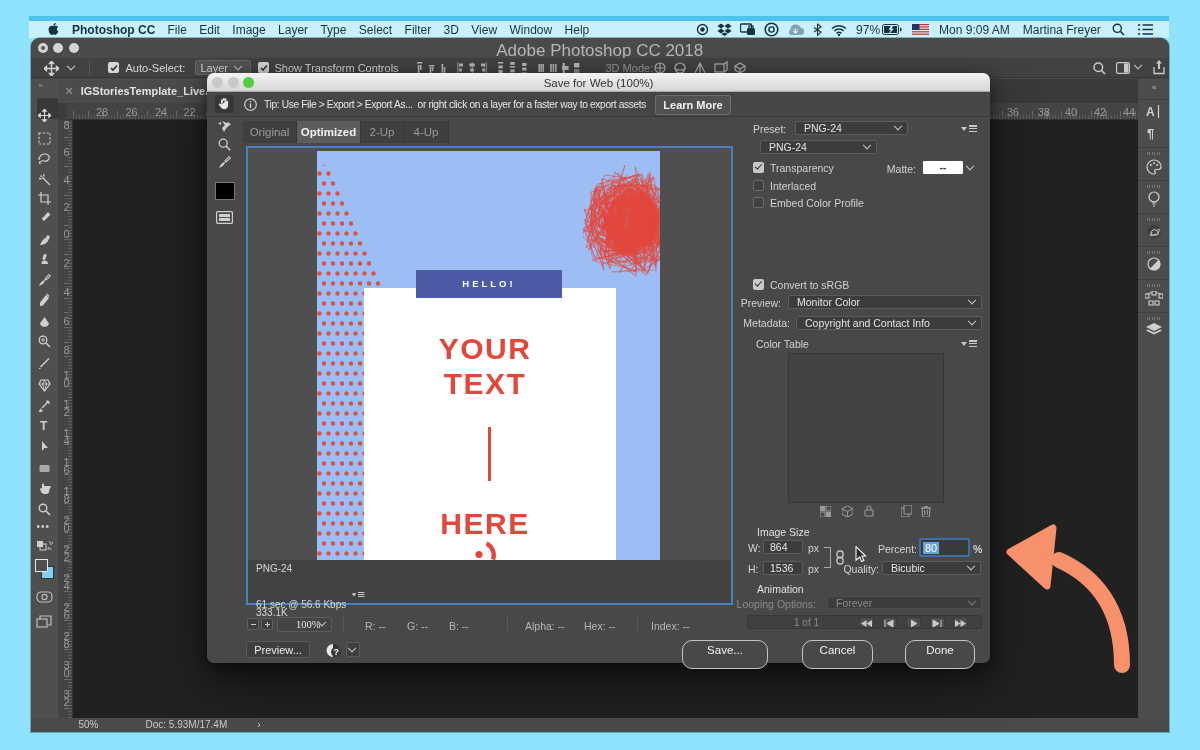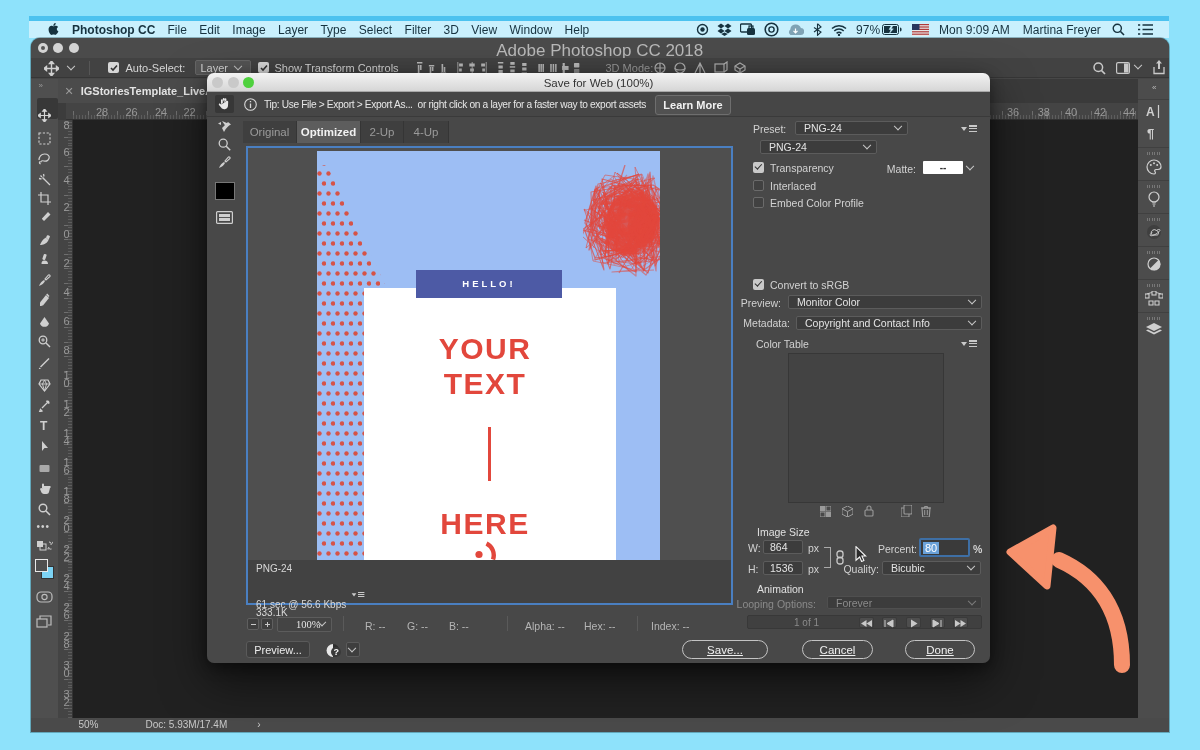--- a/index.html
+++ b/index.html
@@ -53,21 +53,21 @@
 
 .lbl{position:absolute;color:#d2d2d2;font-size:10.5px;white-space:nowrap;}
 .dd{position:absolute;background:#3c3c3c;border:1px solid #5c5c5c;border-radius:2px;color:#e4e4e4;font-size:10.5px;white-space:nowrap;}
 .dd .tx{position:absolute;left:8px;top:50%;transform:translateY(-50%);}
 .chev{position:absolute;right:5px;top:50%;width:7px;height:7px;transform:translateY(-68%);}
 .chev:after{content:"";position:absolute;left:0;top:0;width:5px;height:5px;border-right:1.5px solid #c9c9c9;border-bottom:1.5px solid #c9c9c9;transform:rotate(45deg);}
 .cb{position:absolute;width:11px;height:11px;border-radius:2px;}
 .cb.on{background:#c9c9c9;}
 .cb.on:after{content:"";position:absolute;left:2.2px;top:1.8px;width:5.5px;height:3.2px;border-left:1.8px solid #2e2e2e;border-bottom:1.8px solid #2e2e2e;transform:rotate(-48deg);}
 .cb.off{background:#414141;border:1px solid #6b6b6b;}
-.pill{position:absolute;height:19px;border:1px solid #c3c3c3;border-radius:10px;color:#f0f0f0;font-size:11.5px;text-align:center;background:#484848;text-decoration:underline;}
+.pill{position:absolute;height:29px;border:1px solid #c3c3c3;border-radius:10px;color:#f0f0f0;font-size:11.5px;text-align:center;background:#484848;}
 .tiny{position:absolute;color:#b5b5b5;font-size:10.5px;white-space:nowrap;}
 .gray{color:#8a8a8a;}
 svg{display:block;}
 .mnico{position:absolute;width:16px;height:7px;}
 .mnico:before{content:"";position:absolute;left:0;top:2px;border-left:3px solid transparent;border-right:3px solid transparent;border-top:4px solid #c9c9c9;}
 .mnico:after{content:"";position:absolute;left:8px;top:0;width:8px;height:7px;background:repeating-linear-gradient(#c9c9c9 0 1.6px,transparent 1.6px 2.8px);}
 .zbox{position:absolute;width:12px;height:12px;background:#3e3e3e;border:1px solid #5f5f5f;border-radius:2px;color:#c9c9c9;}
 .zbox:after{content:"";position:absolute;left:2.5px;top:4.5px;width:5px;height:1.5px;background:#c9c9c9;}
 #zplus:before{content:"";position:absolute;left:4.5px;top:2.5px;width:1.5px;height:5px;background:#c9c9c9;}
 .vsep{position:absolute;top:524px;height:15px;width:1px;background:#5a5a5a;}

